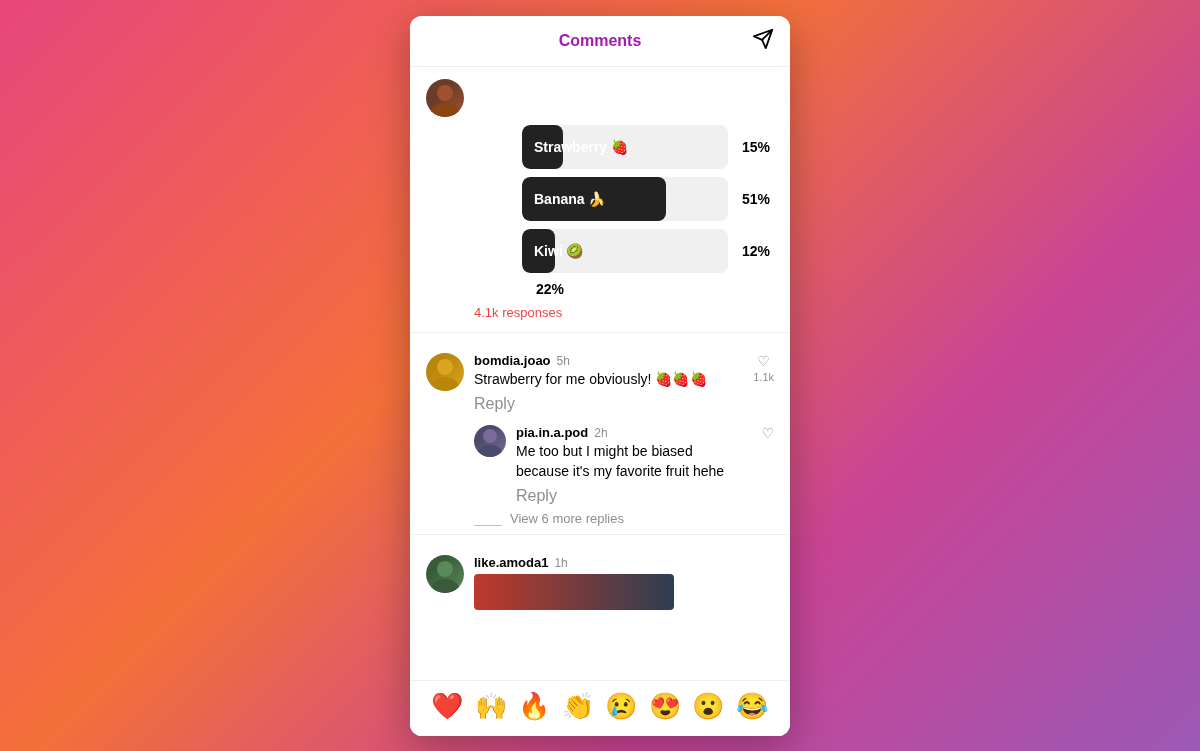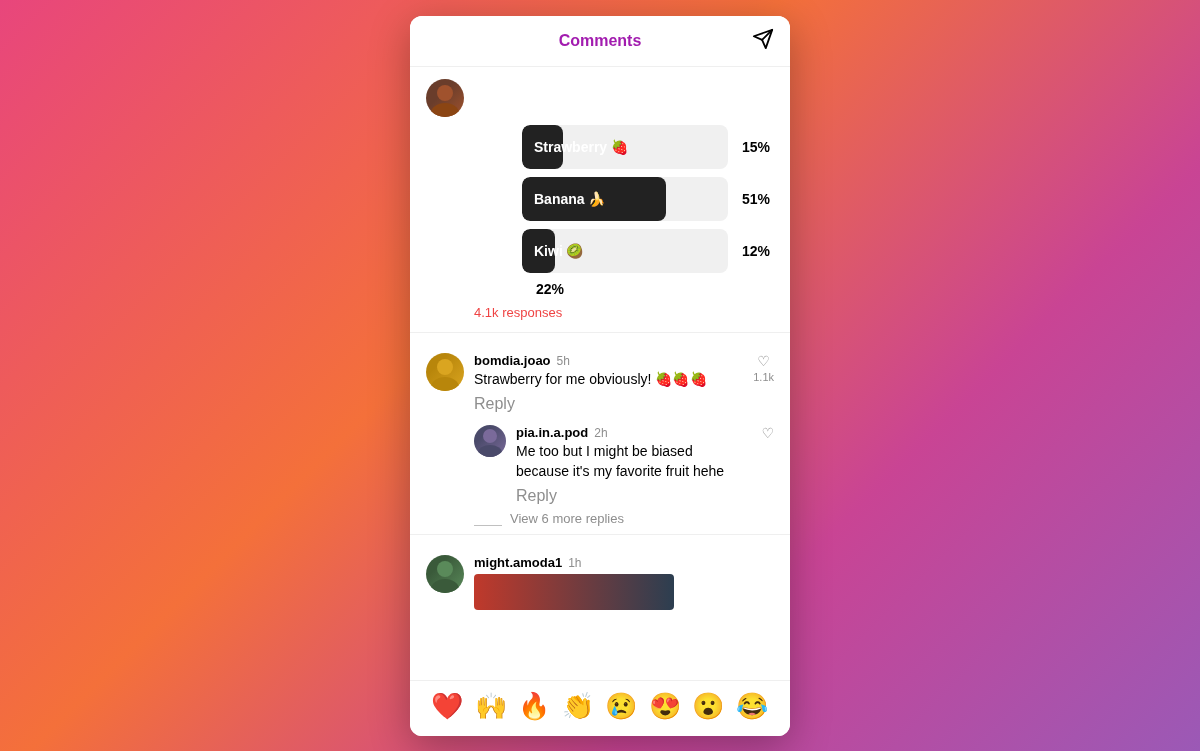--- a/index.html
+++ b/index.html
@@ -358,21 +358,21 @@
 
     <div class="paulo-section">
       <div class="avatar avatar-paulo">
         <svg width="38" height="38" viewBox="0 0 38 38">
           <circle cx="19" cy="14" r="8" fill="#5a8a5a"></circle>
           <ellipse cx="19" cy="34" rx="14" ry="10" fill="#3a5a3a"></ellipse>
         </svg>
       </div>
       <div class="comment-body">
         <div class="comment-header-line">
-          <span class="username">might.amoda1</span>
+          <span class="username">like.amoda1</span>
           <span class="time-ago">1h</span>
         </div>
         <div class="paulo-image-placeholder"></div>
       </div>
     </div>
 
     <div style="height: 20px;"></div>
 
   </div>
 

